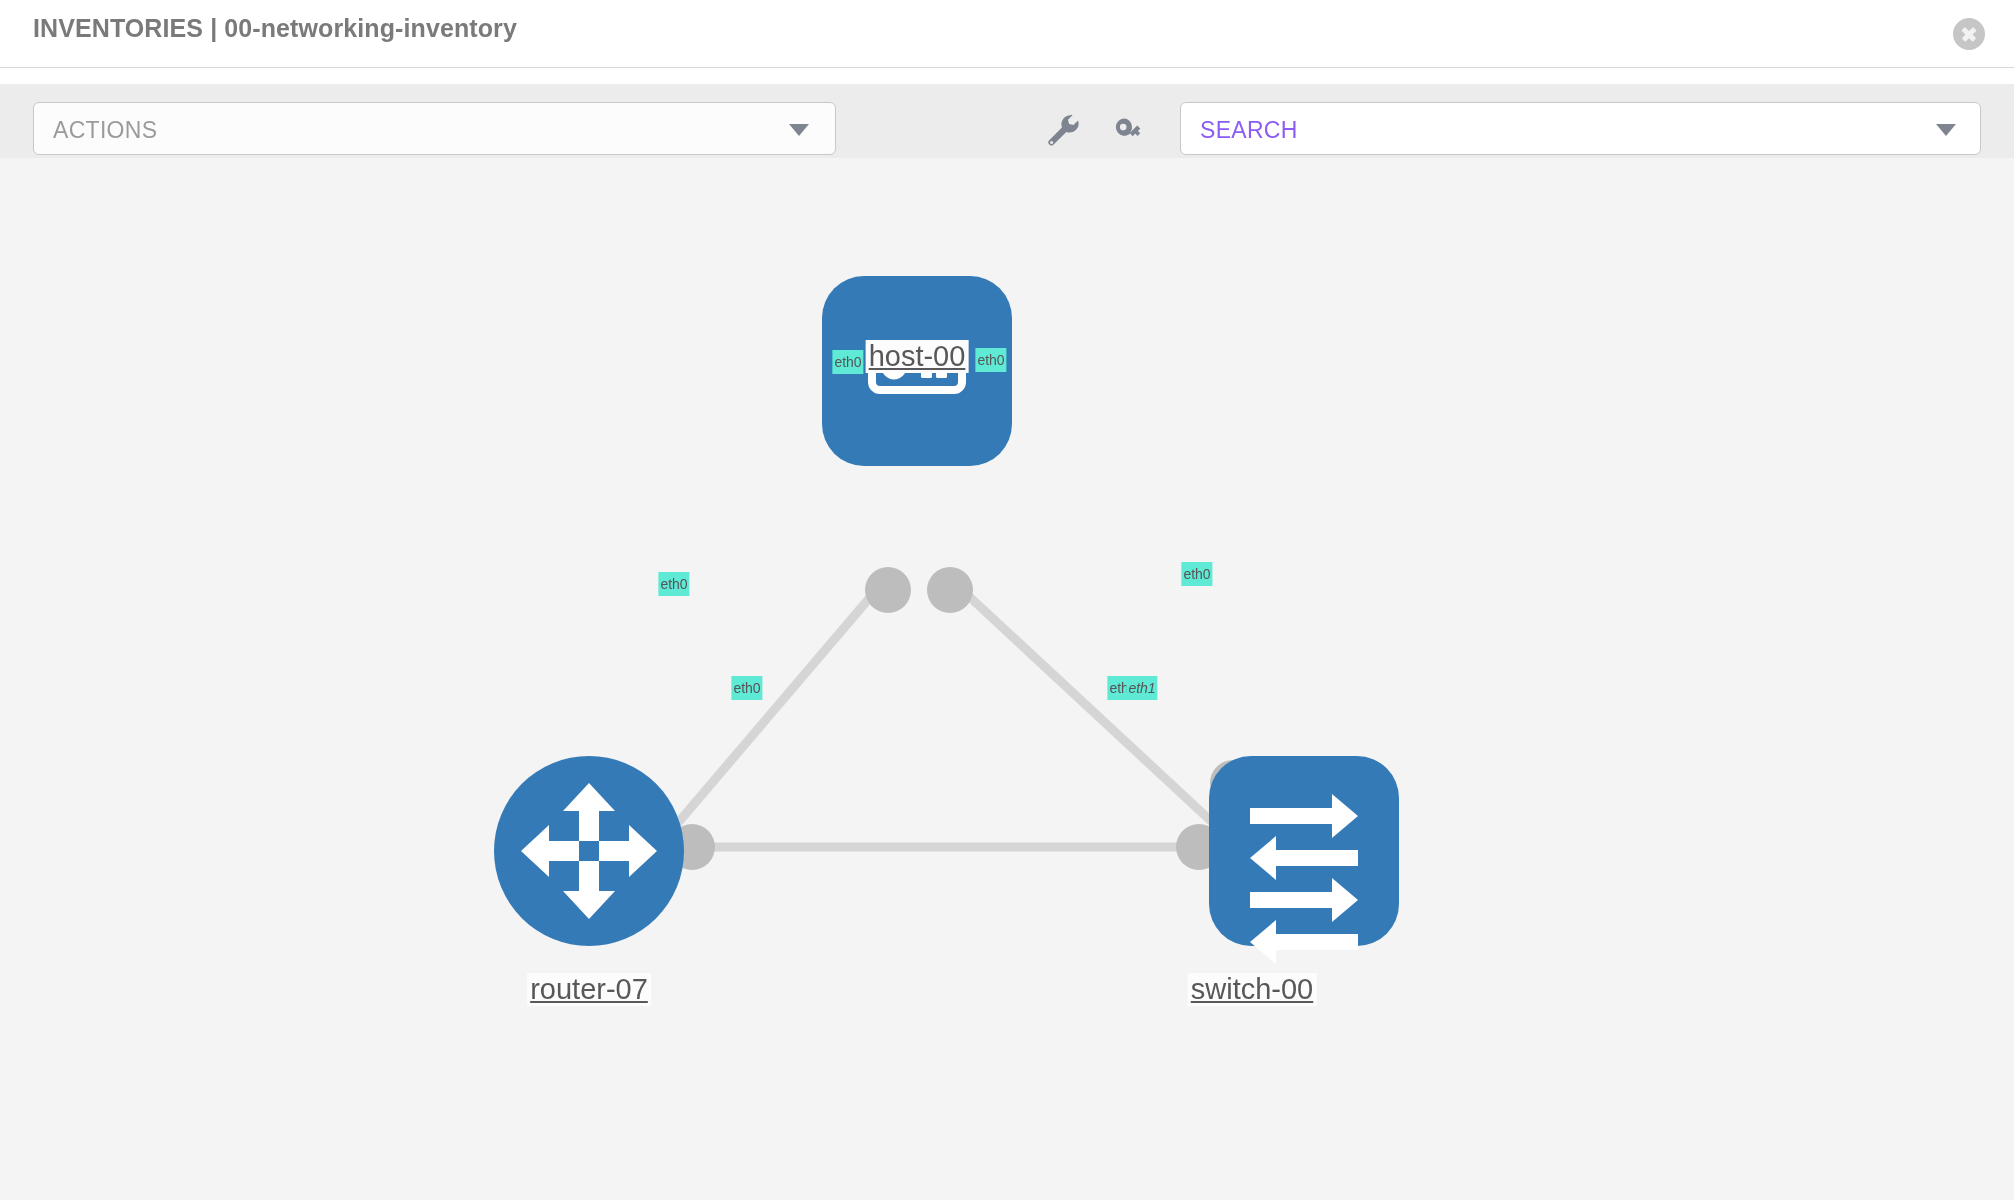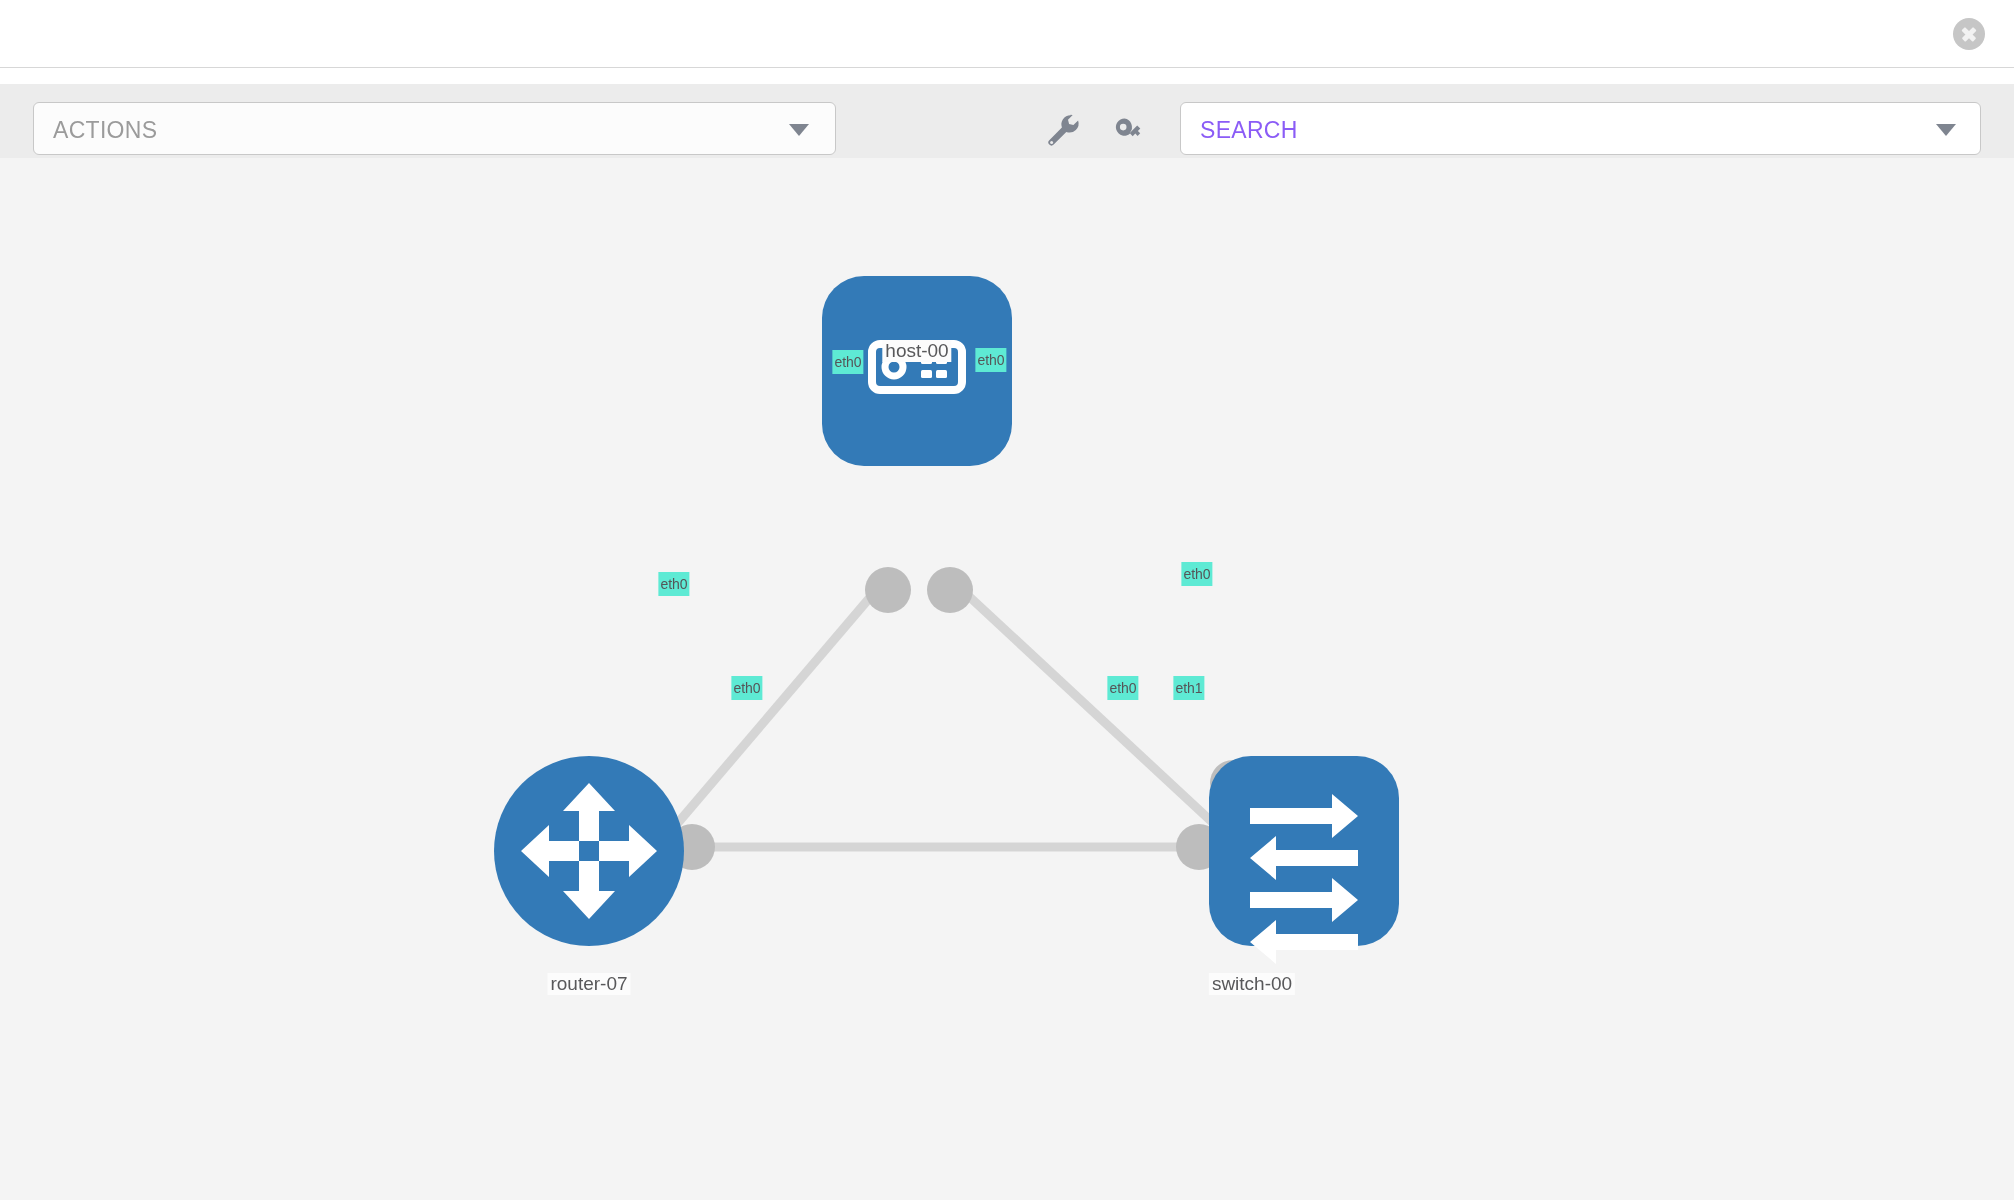--- a/index.html
+++ b/index.html
@@ -143,43 +143,45 @@
   }
   .canvas svg.topology {
     position: absolute;
     top: 0; left: 0;
     width: 2014px;
     height: 1042px;
   }
 
   .node-label {
     position: absolute;
-    font-size: 19px;
+    font-size: 29px;
     color: #58585a;
     background: #fcfcfc;
     padding: 0 3px;
     white-space: nowrap;
     transform: translateX(-50%);
+    text-decoration: underline;
   }
   .iface-label {
     position: absolute;
     font-size: 14px;
     color: #555558;
     background: #5eead4;
     padding: 4px 2px;
     white-space: nowrap;
     transform: translateX(-50%);
   }
 </style>
 </head>
 <body>
 
 <div id="app">
 
   <div class="header">
+    <div class="header-title">INVENTORIES | 00-networking-inventory</div>
     <div class="close-btn"></div>
   </div>
 
   <div class="toolbar">
 
     <div class="actions-select">
       <span class="actions-label">ACTIONS</span>
       <span class="caret actions-caret"></span>
     </div>
 
@@ -260,20 +262,20 @@
         </g>
       </g>
     </svg>
 
     <span class="iface-label" style="left:848px; top:192px;">eth0</span>
     <span class="iface-label" style="left:991px; top:190px;">eth0</span>
     <span class="iface-label" style="left:674px; top:414px;">eth0</span>
     <span class="iface-label" style="left:1197px; top:404px;">eth0</span>
     <span class="iface-label" style="left:747px; top:518px;">eth0</span>
     <span class="iface-label" style="left:1123px; top:518px;">eth0</span>
-    <span class="iface-label" style="left:1189px; top:518px;">eth1</span>
+    <span class="iface-label" style="left:1142px; top:518px;font-style:italic;">eth1</span>
 
     <span class="node-label" style="left:917px; top:182px;">host-00</span>
     <span class="node-label" style="left:589px; top:815px;">router-07</span>
     <span class="node-label" style="left:1252px; top:815px;">switch-00</span>
 
   </div>
 </div>
 
 </body></html>

